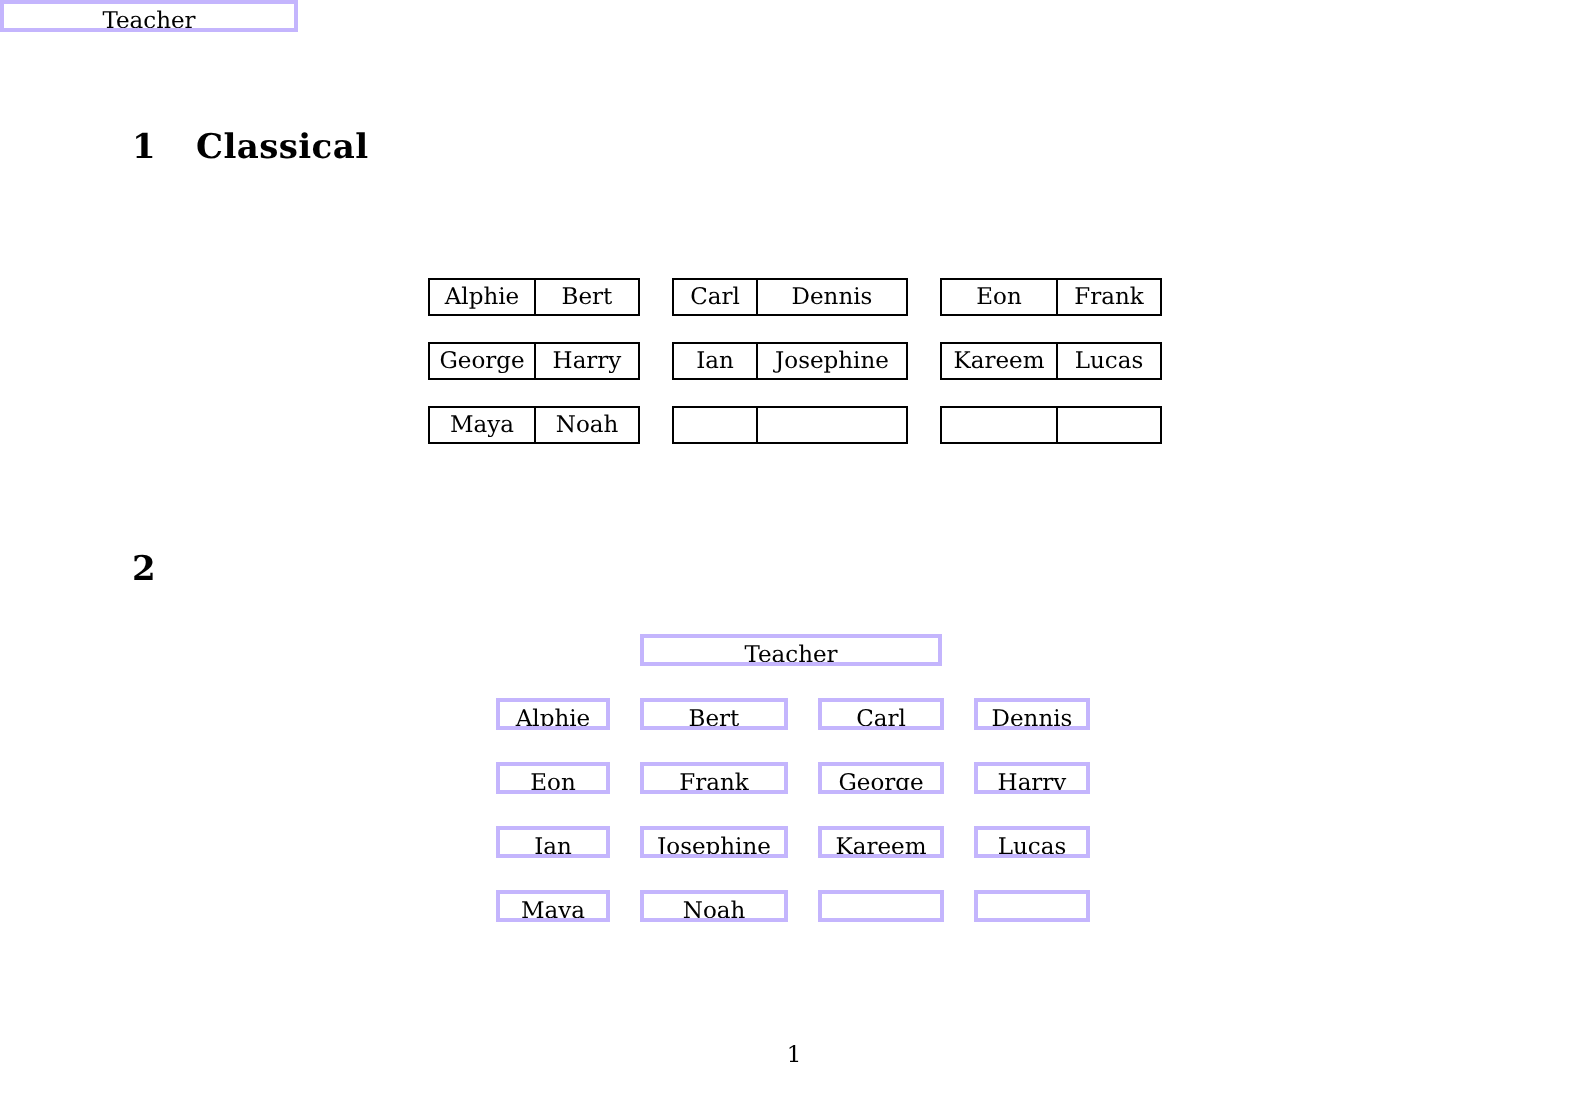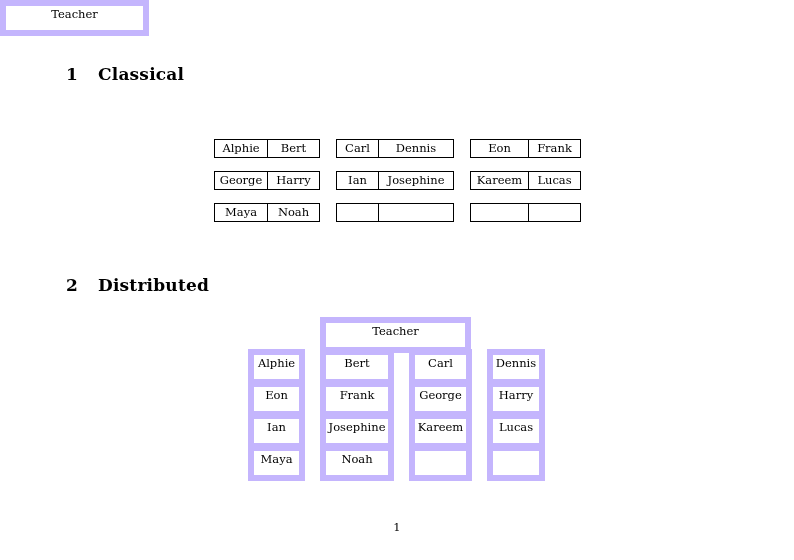--- a/index.html
+++ b/index.html
@@ -38,22 +38,22 @@
   }
   #heading-classical   { left: 66px; top: 64px; }
   #heading-distributed { left: 66px; top: 275px; }
 
   
   .diagram {
     position: absolute;
   }
   .cellbox {
     box-sizing: border-box;
-    border: 6px solid #c4b5fd;
-    height: 36px;
+    border: 2px solid #c4b5fd;
+    height: 16px;
     line-height: 17px;
     text-align: center;
     font-size: 11.5px;
     background: #ffffff;
     white-space: nowrap;
     overflow: hidden;
   }
   
   .group {
     box-sizing: border-box;
@@ -176,21 +176,20 @@
       <div class="group classical-group-2">
         <div class="cellbox"></div>
         <div class="cellbox"></div>
       </div>
     </div>
 
   </div>
 
   <div class="section-heading" id="heading-distributed">
     <span class="sec-num">2</span>
-    <span class="sec-title">Distributed</span>
   </div>
 
   <div class="diagram" id="distributed-diagram">
 
     <div class="cellbox" id="distributed-teacher">Teacher</div>
 
     <div class="distributed-row" id="distributed-row-0">
       <div class="cellbox">Alphie</div>
       <div class="cellbox">Bert</div>
       <div class="cellbox">Carl</div>

